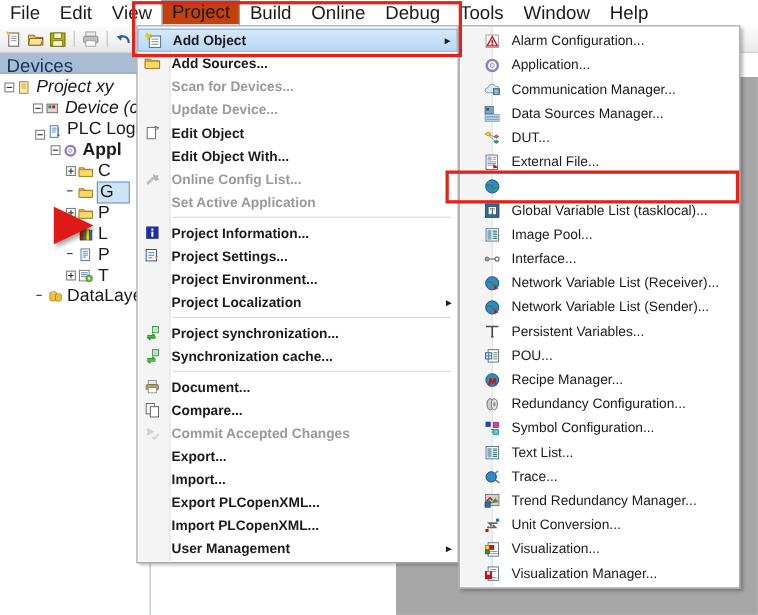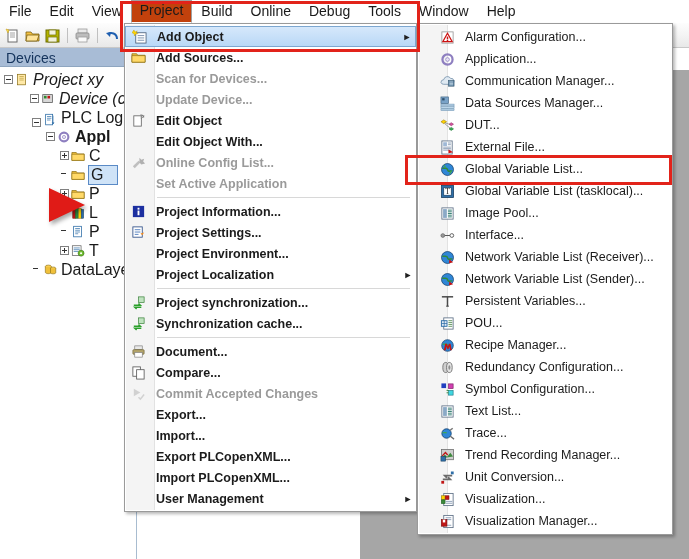--- a/index.html
+++ b/index.html
@@ -16,21 +16,21 @@
     background: #ffffff;
   }
 
   
   .menubar {
     position: absolute; left: 0; top: 0; width: 689px; height: 23px;
     background: #ffffff;
     display: flex; align-items: center;
   }
   .menubar .mi {
-    font-size: 14px; color: #1a1a1a;
+    font-size: 17px; color: #1a1a1a;
     padding: 3px 9px 4px 9px;
     white-space: nowrap;
     line-height: 15px;
   }
   .menubar .mi.active {
     background: #c2410c;
     border: 1px solid #a0a0a0;
     border-bottom: 1px solid #ffffff;
     position: relative; z-index: 30;
     padding: 2px 8px 4px 8px;
@@ -46,21 +46,21 @@
   .tb-sep { width: 1px; height: 15px; background: #c0c0c0; margin: 0 3px; }
 
   
   .devpanel {
     position: absolute; left: 0; top: 48px; width: 137px; height: 511px;
     background: #ffffff; border-right: 1px solid #a8bcd0;
   }
   .devhdr {
     height: 19px; background: #a8bcd6;
     border-bottom: 1px solid #8fa6c0;
-    font-size: 14px; color: #14335c; padding: 2px 0 0 6px;
+    font-size: 17px; color: #14335c; padding: 2px 0 0 6px;
   }
   .tree { position: relative; padding-top: 3px; font-size: 16px; color: #1a1a1a; }
   .trow { position: relative; height: 19px; display: flex; align-items: center; white-space: nowrap; }
   .trow .lbl { margin-left: 3px; }
   .exp {
     width: 9px; height: 9px; border: 1px solid #808080; background: #fff;
     position: relative; flex: 0 0 auto; margin-right: 2px;
   }
   .exp::before { content:""; position:absolute; left:1px; top:3px; width:5px; height:1px; background:#333; }
   .exp.plus::after { content:""; position:absolute; left:3px; top:1px; width:1px; height:5px; background:#333; }
@@ -580,21 +580,20 @@
         <span class="arr"></span>
       </div>
       <div class="mrow">
         <span class="mico">
           <svg width="15" height="15" viewBox="0 0 16 16">
             <circle cx="8" cy="8" r="6.4" fill="#2f86d6" stroke="#14406e" stroke-width=".8"></circle>
             <path d="M2.5 6.6c2 .6 3.4-.4 4.8.4 1.2.7.4 2 1.6 2.6 1.2.6 2.8-.6 4 .2" stroke="#2f8b3c" stroke-width="1.6" fill="none"></path>
             <path d="M4 3.4c1.6 1 1 2.4 2.6 2.6M10 12.6c1.4-.8 1-2.4 2.6-2.8" stroke="#3fa64f" stroke-width="1.4" fill="none"></path>
           </svg>
         </span>
-        <span class="mtxt">Global Variable List...</span>
         <span class="arr"></span>
       </div>
       <div class="mrow">
         <span class="mico">
           <svg width="15" height="15" viewBox="0 0 16 16">
             <rect x="1.5" y="1.5" width="13" height="13" fill="#2f6fa8" stroke="#173b5c" stroke-width=".8"></rect>
             <rect x="4" y="4" width="8" height="8" fill="#fff" stroke="#173b5c" stroke-width=".7"></rect>
             <text x="8" y="11" font-size="8" font-family="Liberation Serif, serif" text-anchor="middle" fill="#111">T</text>
           </svg>
         </span>
@@ -727,21 +726,21 @@
       </div>
       <div class="mrow">
         <span class="mico">
           <svg width="15" height="15" viewBox="0 0 16 16">
             <rect x="1.5" y="1.5" width="13" height="11" fill="#cfcfcf" stroke="#6a6a6a" stroke-width=".8"></rect>
             <path d="M2 11l3-4 2.6 2.4L11 5l3 4z" fill="#3f8a3f"></path>
             <path d="M2.4 8.4l3.4-3.6 2.4 2.6" stroke="#c01616" stroke-width="1.4" fill="none"></path>
             <rect x="1" y="9" width="5" height="5" fill="#2f6fa8" stroke="#173b5c" stroke-width=".6"></rect>
           </svg>
         </span>
-        <span class="mtxt">Trend Recording Manager...</span>
+        <span class="mtxt">Trend Redundancy Manager...</span>
         <span class="arr"></span>
       </div>
       <div class="mrow">
         <span class="mico">
           <svg width="15" height="15" viewBox="0 0 16 16">
             <path d="M3 10h8l-2.4-2.4" stroke="#6a6a6a" stroke-width="1.8" fill="none"></path>
             <path d="M13 6H5l2.4 2.4" stroke="#6a6a6a" stroke-width="1.8" fill="none"></path>
             <rect x="11.6" y="1.6" width="3" height="3" fill="#2f6fa8"></rect>
             <rect x="1.4" y="11.6" width="3" height="3" fill="#c01616"></rect>
           </svg>

